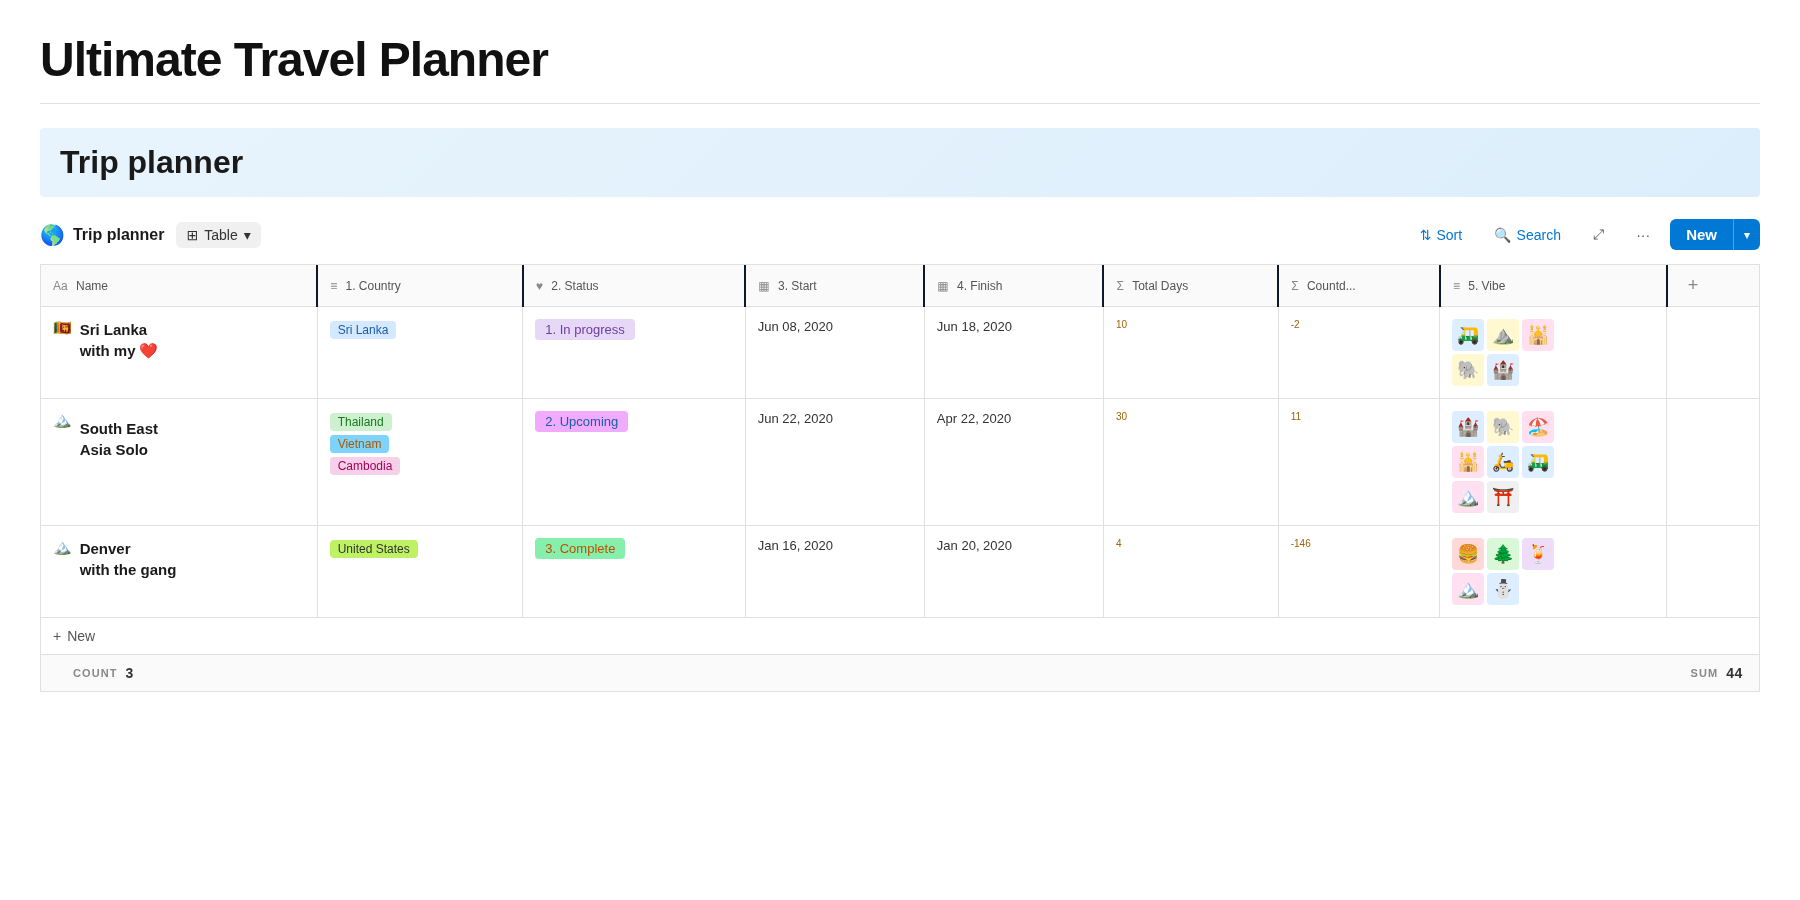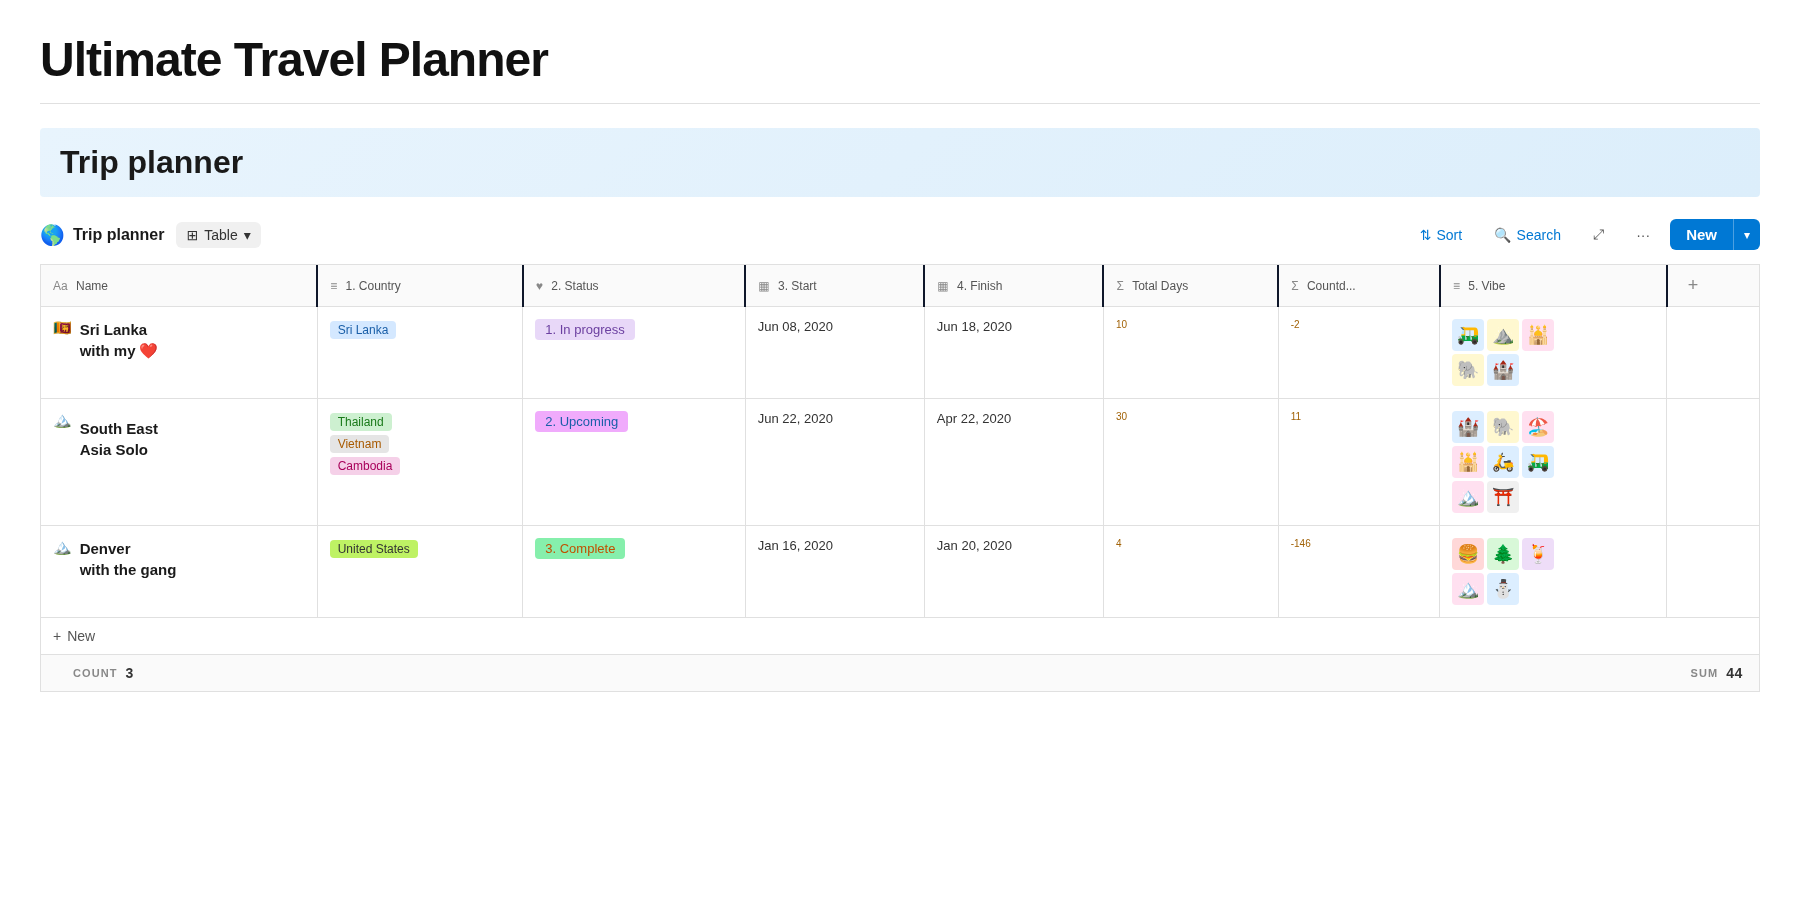--- a/index.html
+++ b/index.html
@@ -206,21 +206,21 @@
       border-radius: 4px;
       padding: 2px 8px;
       font-size: 12px;
       font-weight: 500;
       margin: 2px 2px 2px 0;
       white-space: nowrap;
     }
 
     .tag-sri-lanka { background: #d4e8ff; color: #1a5fa8; }
     .tag-thailand { background: #cdf0d0; color: #1a7a1a; }
-    .tag-vietnam { background: #e5e5e5; color: #a85a00; }
+    .tag-vietnam { background: #7dd3fc; color: #a85a00; }
     .tag-cambodia { background: #f5d0e8; color: #a8005a; }
     .tag-us { background: #bef264; color: #333; }
 
     .status-badge {
       display: inline-block;
       border-radius: 4px;
       padding: 3px 10px;
       font-size: 13px;
       font-weight: 500;
       white-space: nowrap;

